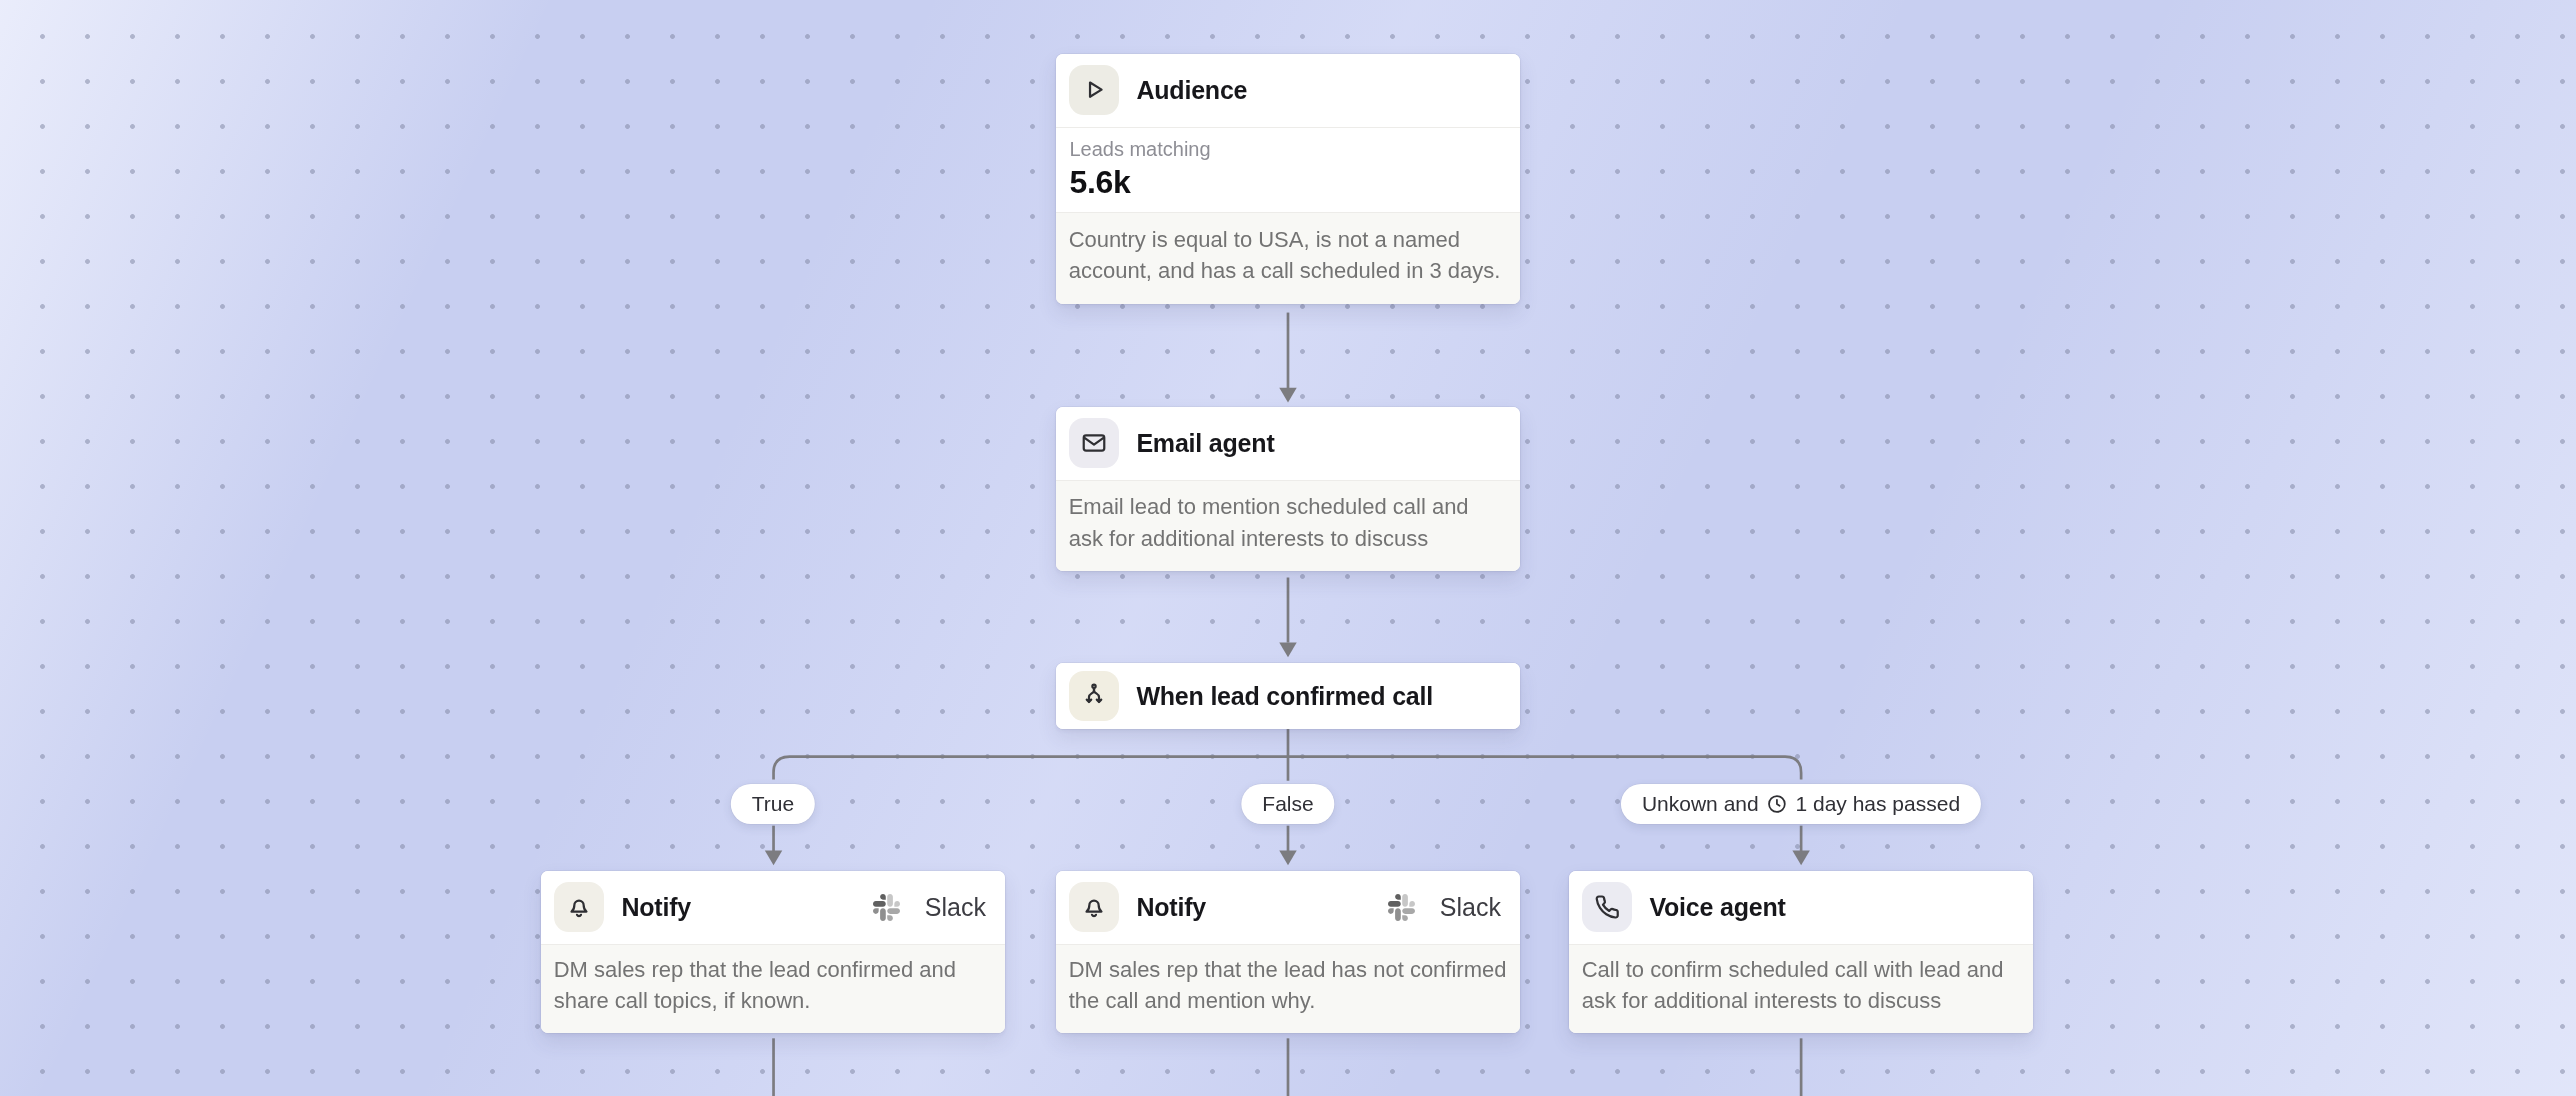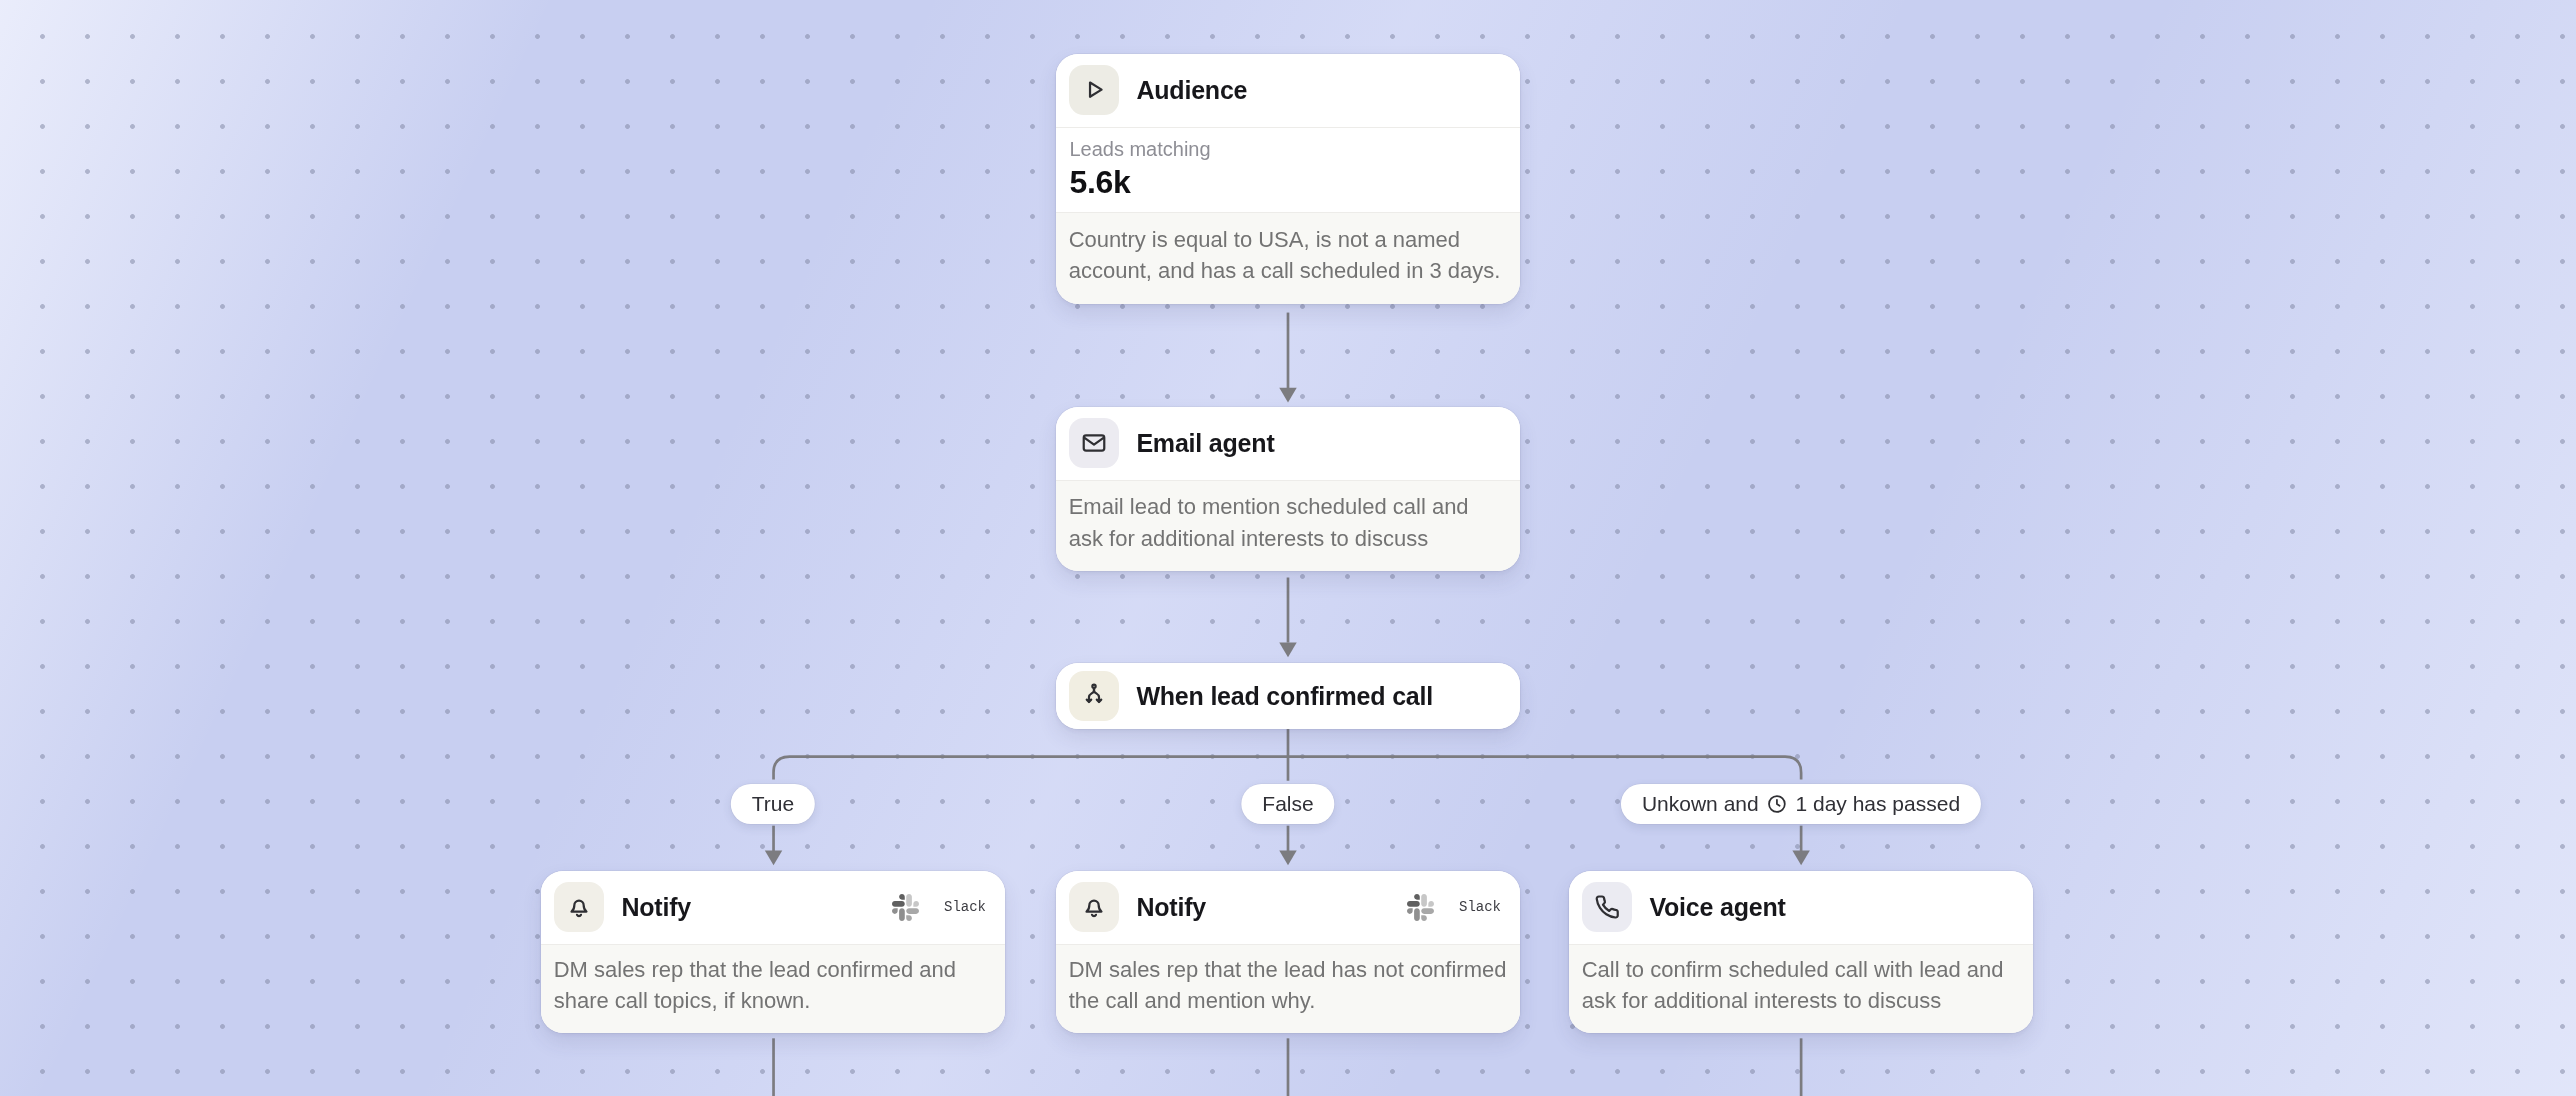--- a/index.html
+++ b/index.html
@@ -21,21 +21,21 @@
     background-size: 45px 45px, 100% 100%, 100% 100%, 100% 100%;
     background-repeat: repeat, no-repeat, no-repeat, no-repeat;
     background-position: 20px 14px, 0 0, 0 0, 0 0;
   }
   .edges { position: absolute; inset: 0; pointer-events: none; }
 
   .card {
     position: absolute;
     width: 464px;
     background: #ffffff;
-    border-radius: 22px;
+    border-radius: 7px;
     box-shadow: 0 0 0 0.7px rgba(60,62,90,0.07), 0 2px 4px rgba(52,58,102,0.06), 0 9.4px 20px rgba(52,58,102,0.11);
     overflow: hidden;
   }
   .card-header {
     display: flex; align-items: center; gap: 17px;
     padding: 11.4px 19px 11.4px 13.4px;
     background: #ffffff;
   }
   .chip {
     flex: 0 0 auto;
@@ -48,21 +48,21 @@
   .chip-branch   { background: #f1eee2; }
   .chip-bell     { background: #f1efe8; }
   .chip-phone    { background: #ebebf2; }
   .card-title {
     font-size: 25px; font-weight: 700; color: #17171b; letter-spacing: -0.2px;
     white-space: nowrap;
   }
   .header-right {
     margin-left: auto;
     display: flex; align-items: center; gap: 25px;
-    font-size: 14px; font-weight: 500; color: #3c3c42; font-family: Liberation Mono, monospace;
+    font-size: 25px; font-weight: 500; color: #3c3c42;
   }
   .header-right svg { width: 27px; height: 27px; }
 
   .stats { padding: 9.4px 13.4px 12px; border-top: 1.3px solid #edece9; background: #ffffff; }
   .stat-label { font-size: 20px; color: #8e8e95; line-height: 1.2; }
   .stat-value { font-size: 32px; font-weight: 700; color: #101013; letter-spacing: -0.3px; margin-top: 3.4px; line-height: 1.12; }
 
   .card-note {
     border-top: 1.3px solid #edece9;
     background: #f8f8f5;

